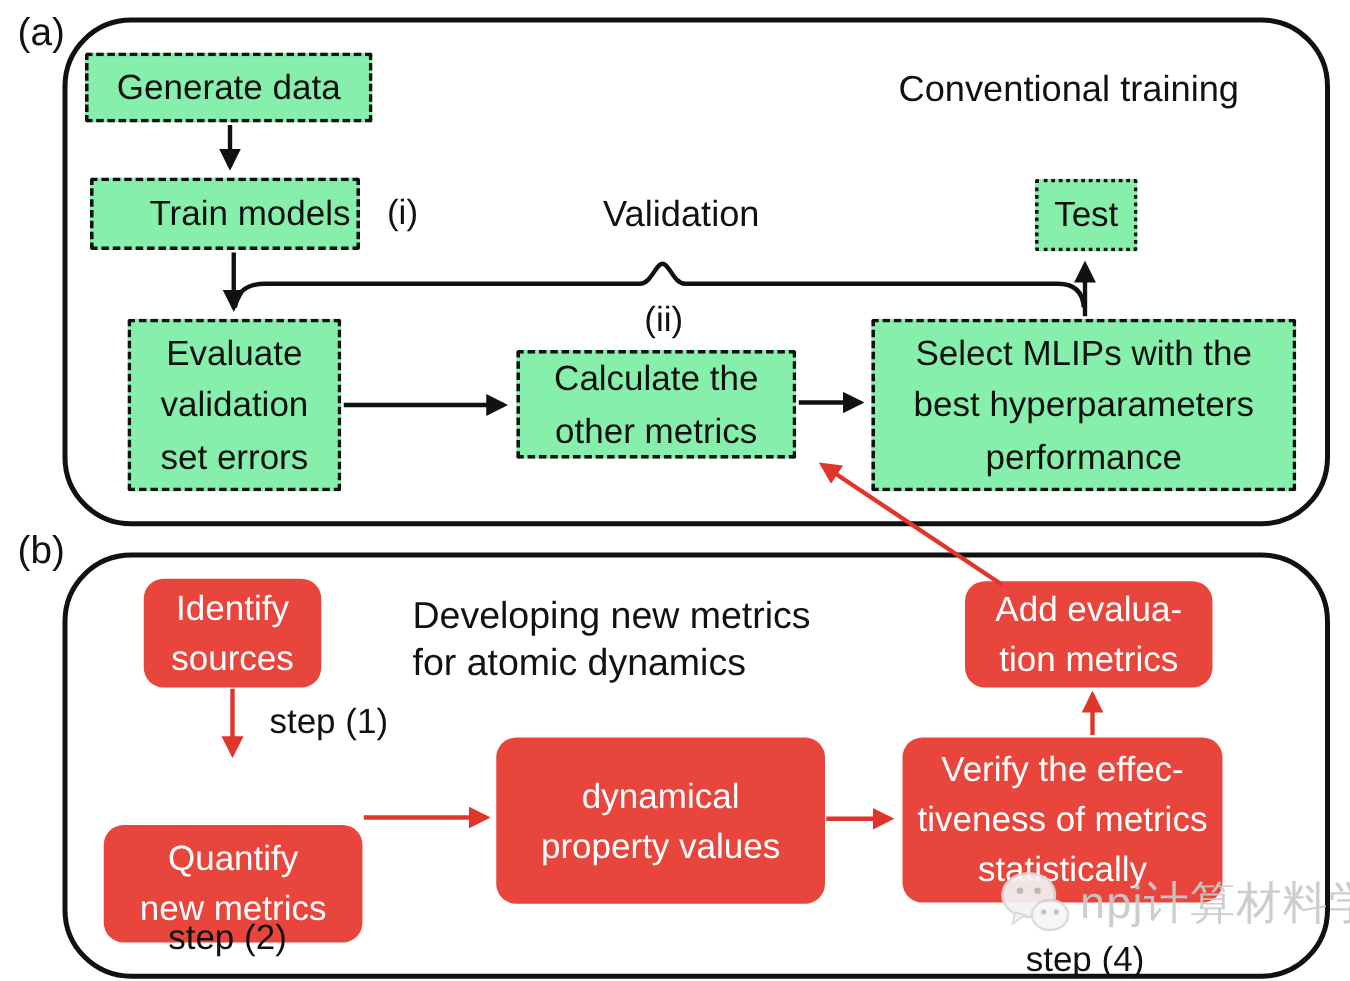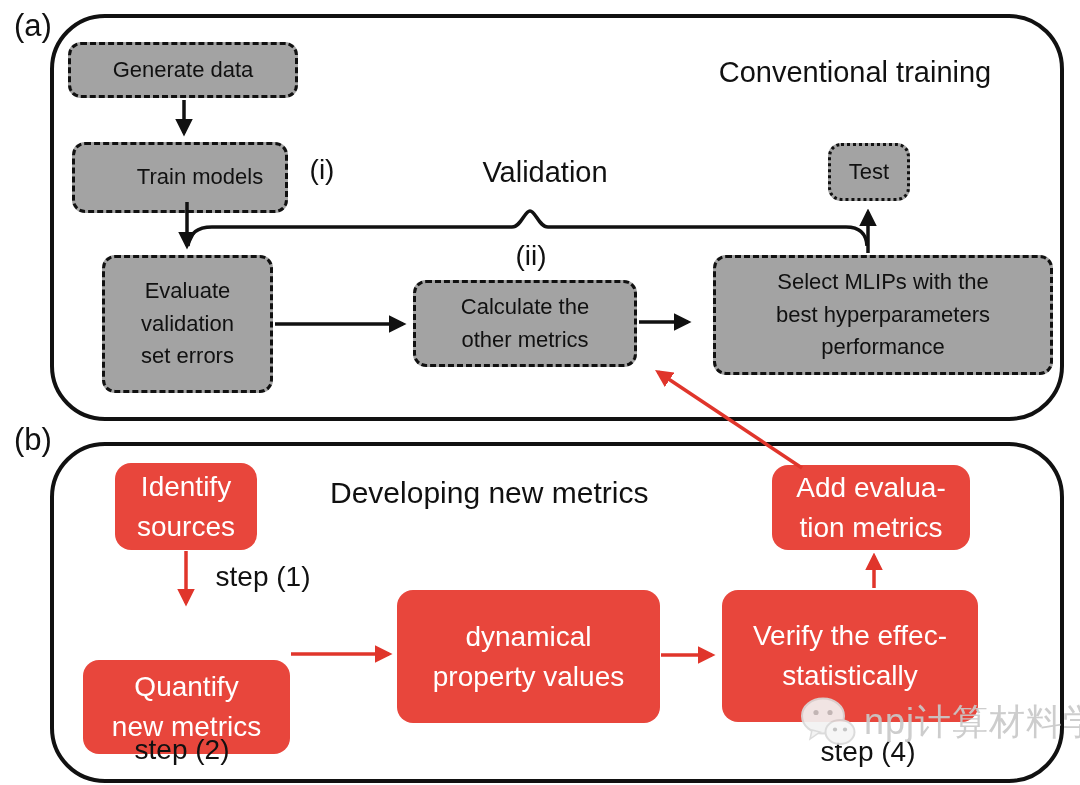--- a/index.html
+++ b/index.html
@@ -5,23 +5,23 @@
   html,body{margin:0;padding:0;background:#ffffff;}
   .stage{
     position:relative;width:1080px;height:785px;background:#ffffff;
     font-family:"Liberation Sans","DejaVu Sans",sans-serif;color:#111;
     overflow:hidden;
   }
   .panel{
     position:absolute;border:4px solid #111;border-radius:55px;background:transparent;
   }
   .dashbox{
-    position:absolute;background:#a3a3a3;border:3.5px dashed #111;border-radius:13px;
+    position:absolute;background:#86efac;border:3.5px dashed #111;border-radius:2px;
     display:flex;flex-direction:column;justify-content:center;align-items:center;
-    text-align:center;font-size:22px;line-height:1.48;color:#111;box-sizing:border-box;
+    text-align:center;font-size:28px;line-height:1.48;color:#111;box-sizing:border-box;
   }
   .dotbox{border-style:dotted;}
   .redbox{
     position:absolute;background:#e8463c;color:#fff;border-radius:16px;
     display:flex;flex-direction:column;justify-content:center;align-items:center;
     text-align:center;font-size:28px;line-height:1.42;box-sizing:border-box;
   }
   .lbl{position:absolute;font-size:28px;color:#111;white-space:nowrap;}
   .center{text-align:center;}
   .panel-label{font-size:31px;}
@@ -45,21 +45,21 @@
 
   <div class="lbl panel-label" style="left:14px;top:8px;">(a)</div>
   <div class="lbl panel-label" style="left:14px;top:422px;">(b)</div>
 
   <div class="lbl ptitle center" style="left:690px;top:56px;width:330px;">Conventional training</div>
 
   <div class="dashbox" style="left:68px;top:42px;width:230px;height:56px;">
     <span class="line-block">Generate data</span>
   </div>
 
-  <div class="dashbox" style="left:72px;top:142px;width:216px;height:71px;padding-left:40px;">
+  <div class="dashbox" style="left:72px;top:142px;width:216px;height:58px;padding-left:40px;">
     <span class="line-block">Train models</span>
   </div>
 
   <div class="lbl" style="left:294px;top:154px;width:56px;text-align:center;">(i)</div>
 
   <div class="lbl ptitle center" style="left:415px;top:156px;width:260px;">Validation</div>
 
   <div class="lbl center" style="left:481px;top:240px;width:100px;">(ii)</div>
 
   <div class="dashbox dotbox" style="left:828px;top:143px;width:82px;height:58px;">
@@ -70,28 +70,29 @@
     <span class="line-block">Evaluate</span>
     <span class="line-block">validation</span>
     <span class="line-block">set errors</span>
   </div>
 
   <div class="dashbox" style="left:413px;top:280px;width:224px;height:87px;text-align:right;">
     <span class="line-block">Calculate the</span>
     <span class="line-block">other metrics</span>
   </div>
 
-  <div class="dashbox" style="left:697px;top:255px;width:340px;height:120px;margin-left:16px;">
+  <div class="dashbox" style="left:697px;top:255px;width:340px;height:138px;">
     <span class="line-block">Select MLIPs with the</span>
     <span class="line-block">best hyperparameters</span>
     <span class="line-block">performance</span>
   </div>
 
   <div class="lbl btitle" style="left:330px;top:474px;width:410px;">
     <span class="line-block">Developing new metrics</span>
+    <span class="line-block">for atomic dynamics</span>
   </div>
 
   <div class="redbox" style="left:115px;top:463px;width:142px;height:87px;">
     <span class="line-block">Identify</span>
     <span class="line-block">sources</span>
   </div>
 
   <div class="redbox" style="left:772px;top:465px;width:198px;height:85px;">
     <span class="line-block">Add evalua-</span>
     <span class="line-block">tion metrics</span>
@@ -102,26 +103,27 @@
     <span class="line-block">new metrics</span>
   </div>
 
   <div class="redbox" style="left:397px;top:590px;width:263px;height:133px;">
     <span class="line-block">dynamical</span>
     <span class="line-block">property values</span>
   </div>
 
   <div class="redbox" style="left:722px;top:590px;width:256px;height:132px;">
     <span class="line-block">Verify the effec-</span>
+    <span class="line-block">tiveness of metrics</span>
     <span class="line-block">statistically</span>
   </div>
 
   <div class="lbl center" style="left:193px;top:561px;width:140px;">step (1)</div>
   <div class="lbl center" style="left:112px;top:734px;width:140px;">step (2)</div>
-  <div class="lbl center" style="left:798px;top:736px;width:140px;text-align:center;">step (4)</div>
+  <div class="lbl center" style="left:798px;top:752px;width:140px;text-align:center;">step (4)</div>
 
   <div class="wm" style="left:800px;top:696px;">
     <svg width="56" height="52" viewBox="0 0 56 52">
       <ellipse cx="23" cy="20" rx="21" ry="17.5" fill="#f2f2f2" stroke="#d9d9d9" stroke-width="2"></ellipse>
       <path d="M12 34 L10 43 L20 36 Z" fill="#f2f2f2" stroke="#d9d9d9" stroke-width="1.5"></path>
       <circle cx="16" cy="16.5" r="2.6" fill="#bfbfbf"></circle>
       <circle cx="30" cy="16.5" r="2.6" fill="#bfbfbf"></circle>
       <ellipse cx="40" cy="36" rx="14.5" ry="12" fill="#f6f6f6" stroke="#d9d9d9" stroke-width="2"></ellipse>
       <circle cx="35" cy="33.5" r="2.1" fill="#bfbfbf"></circle>
       <circle cx="45" cy="33.5" r="2.1" fill="#bfbfbf"></circle>

